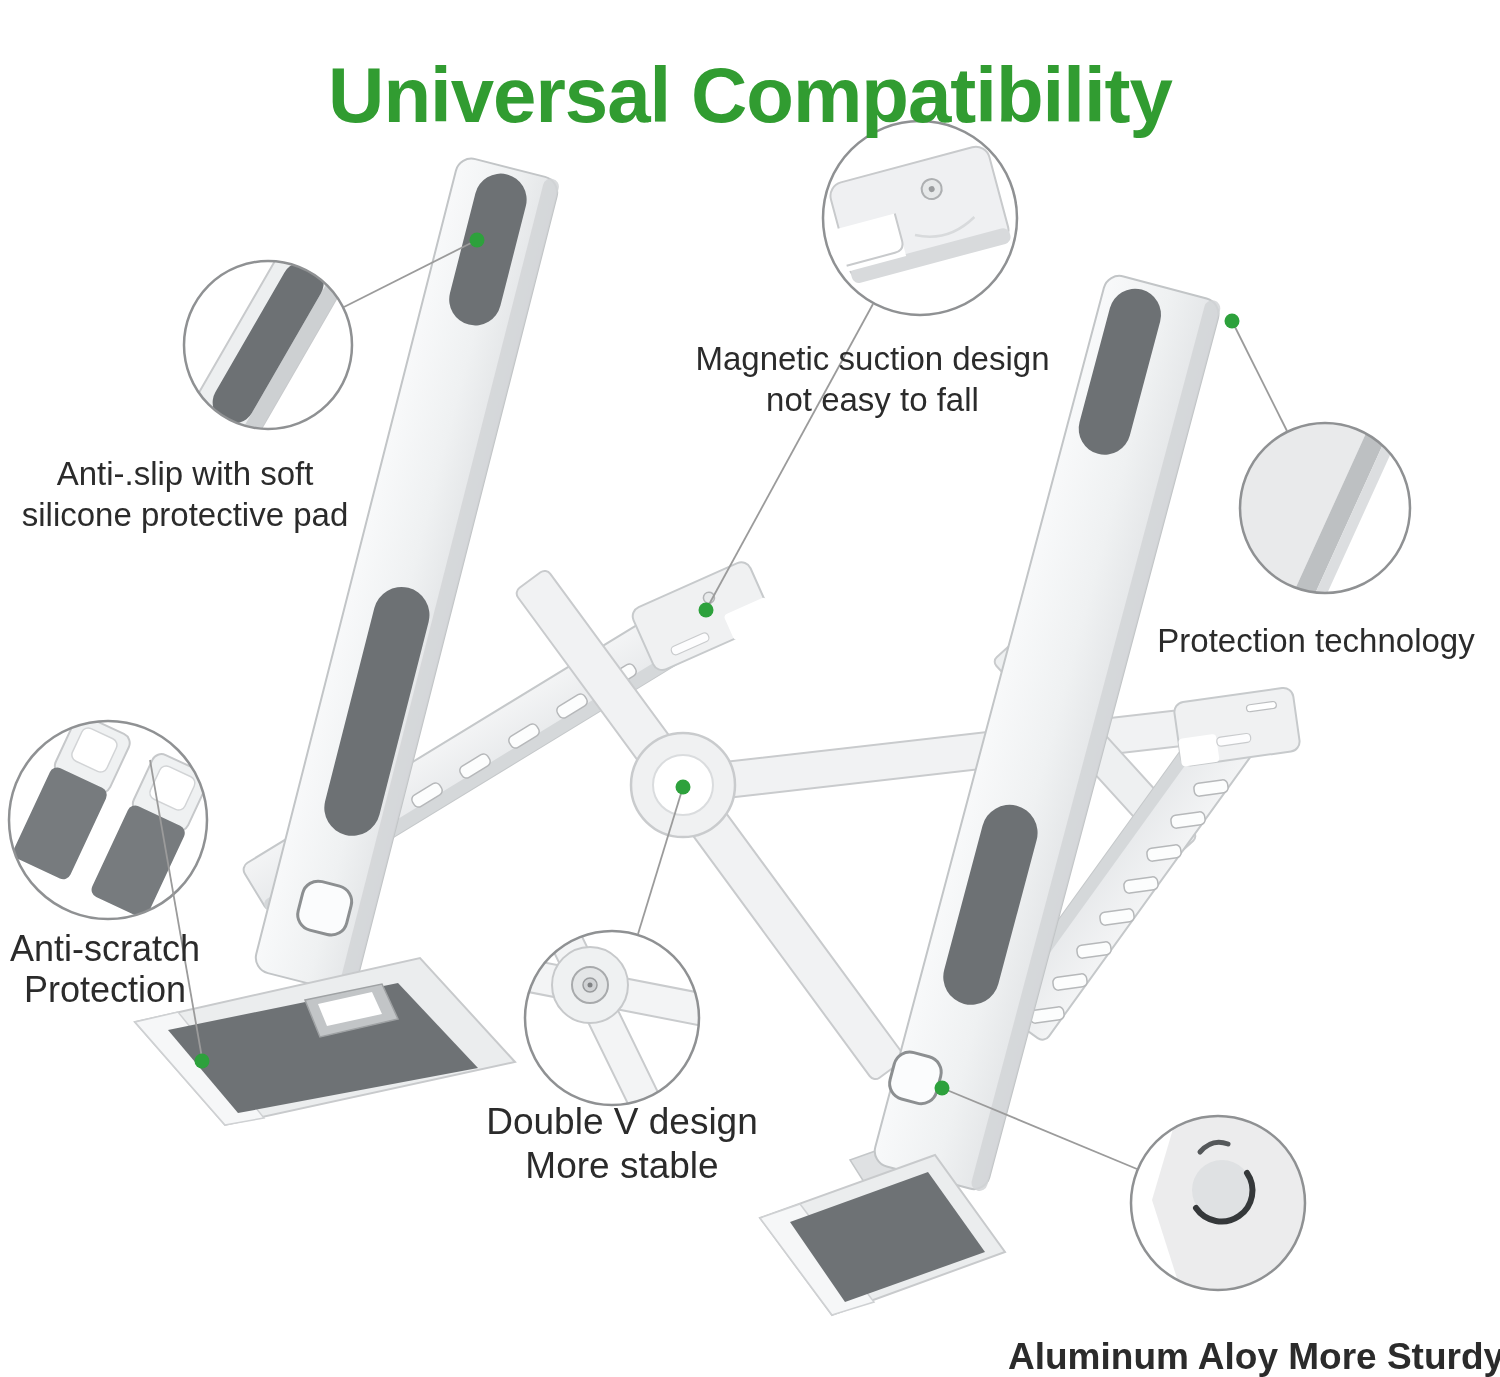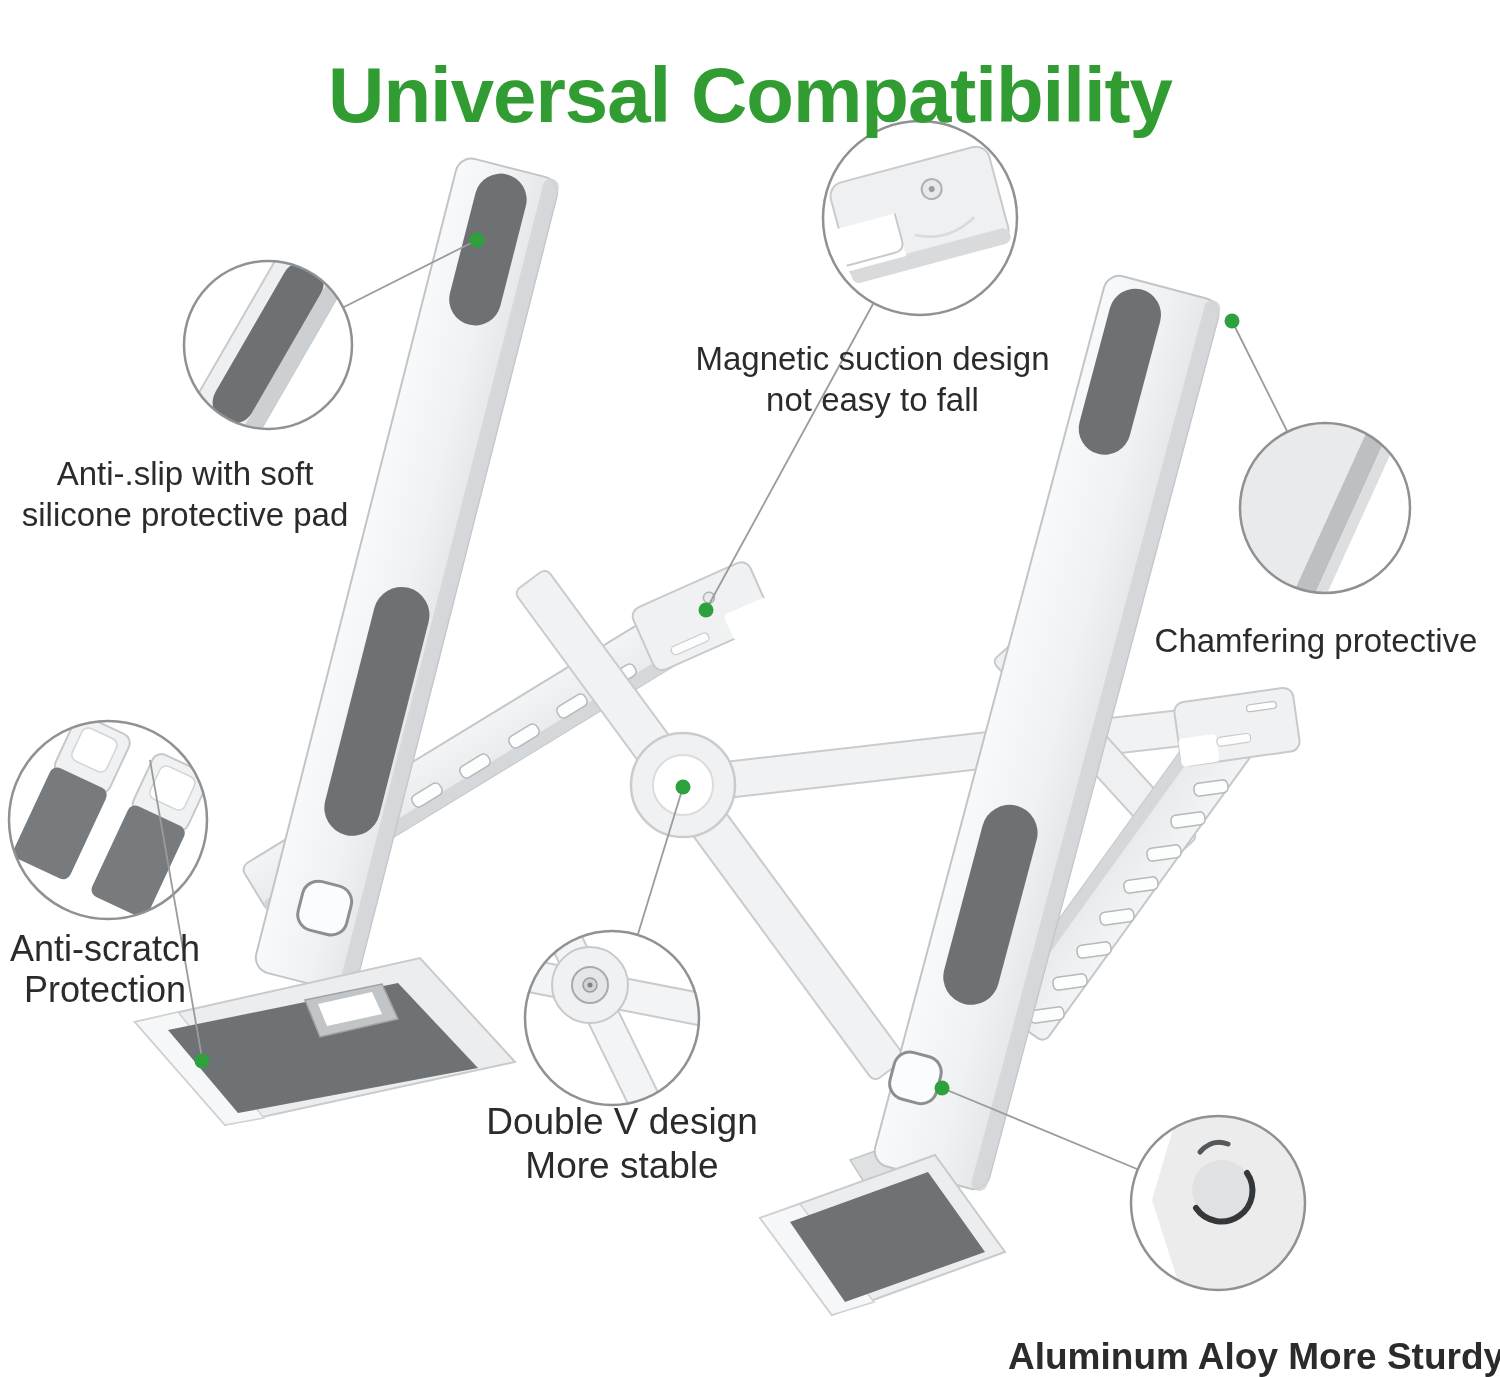--- a/index.html
+++ b/index.html
@@ -288,21 +288,21 @@
     <span>Anti-.slip with soft</span><br>
     <span>silicone protective pad</span>
   </div>
 
   <div class="callout co-small c2">
     <span>Magnetic suction design</span><br>
     <span>not easy to fall</span>
   </div>
 
   <div class="callout co-small c3">
-    <span>Chamfering protective</span><br>
+    <span>Protection technology</span><br>
   </div>
 
   <div class="callout co-mid c4">
     <span>Anti-scratch</span><br>
     <span>Protection</span>
   </div>
 
   <div class="callout co-big c5">
     <span>Double V design</span><br>
     <span>More stable</span>

